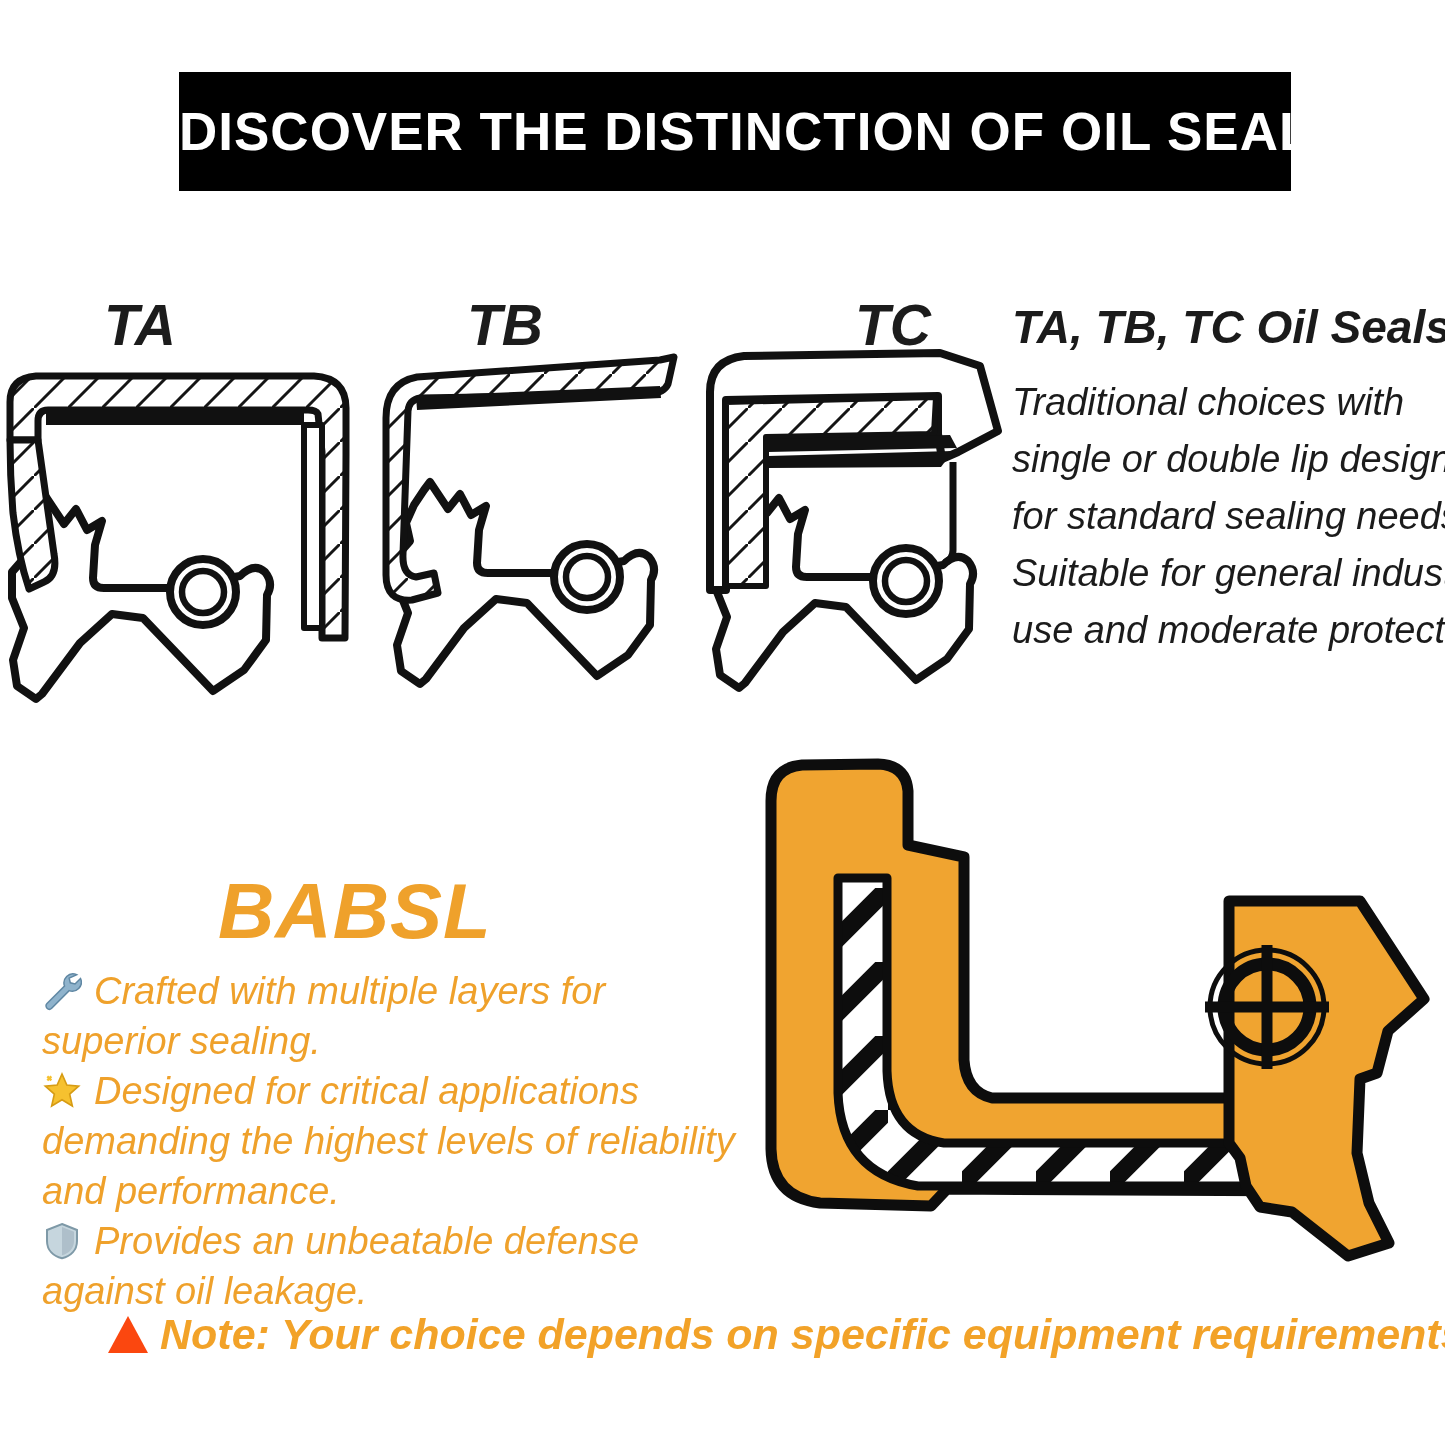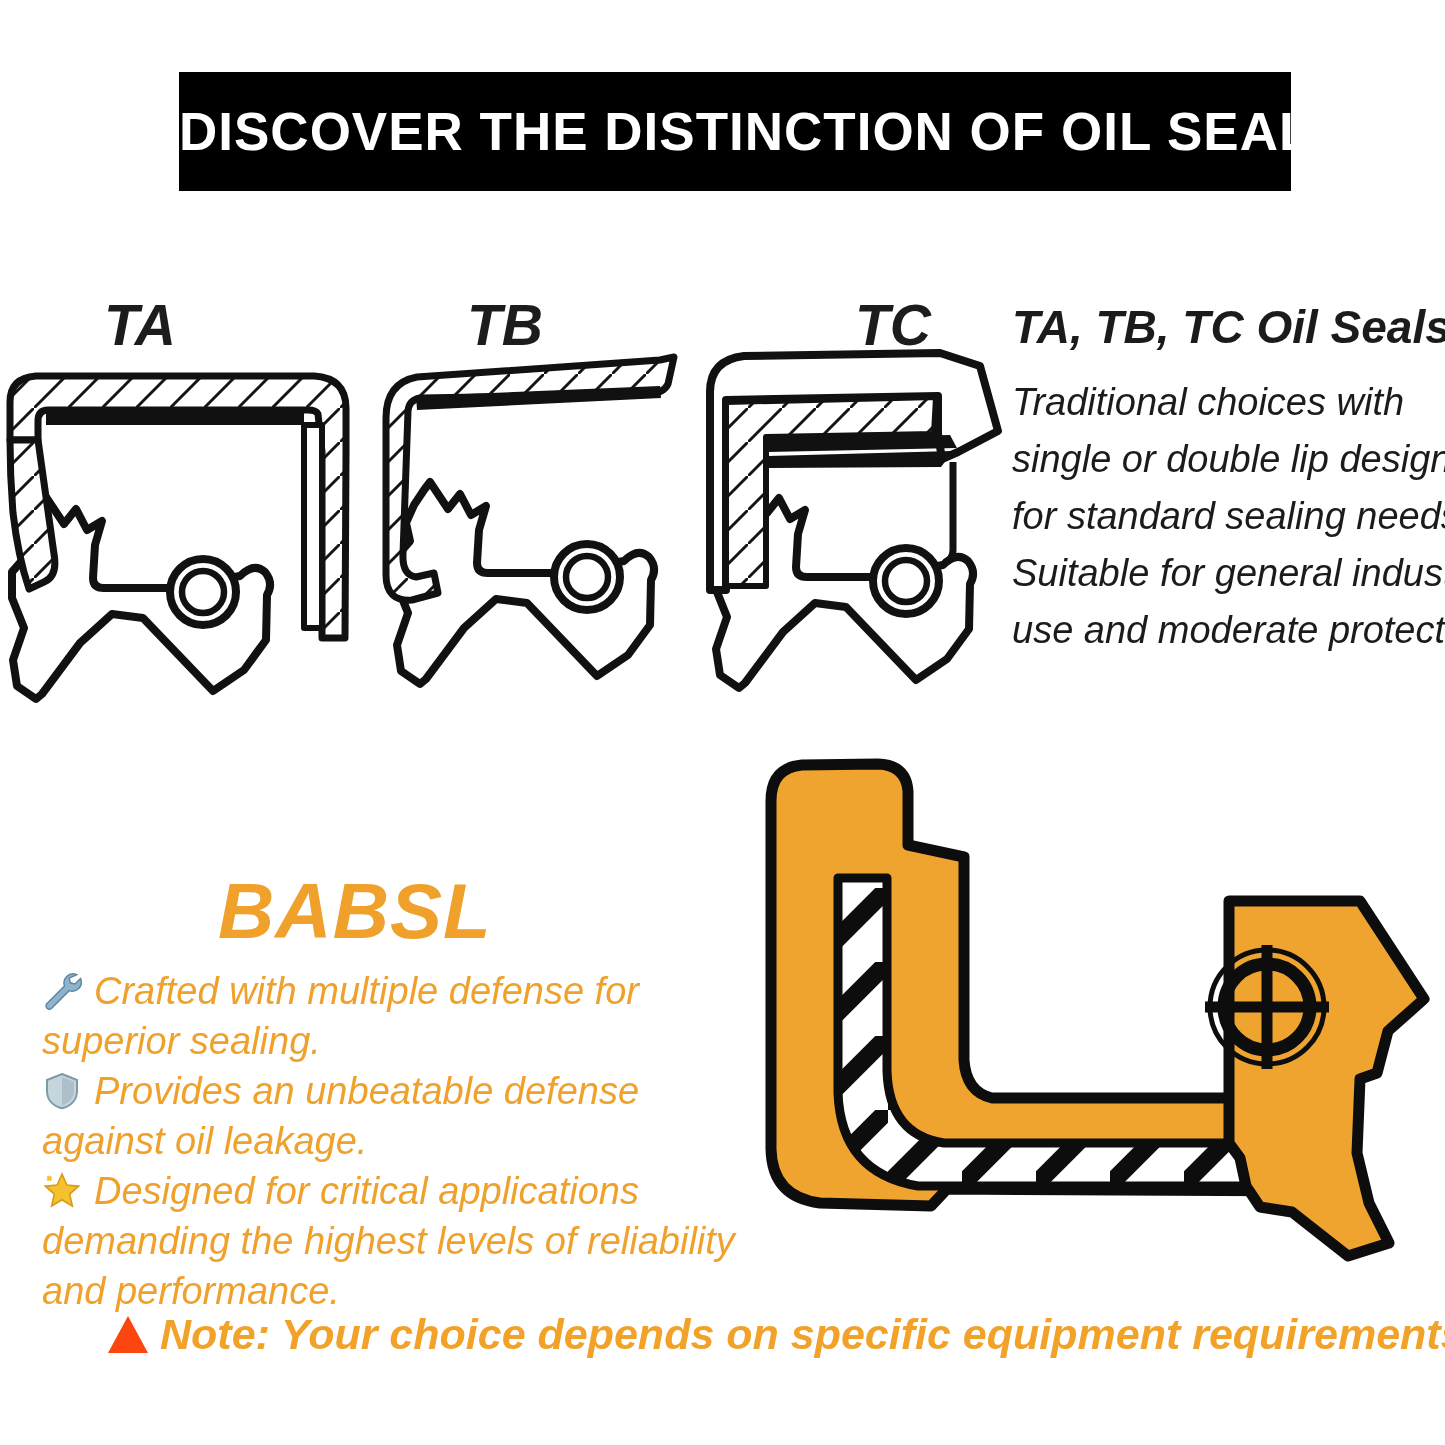--- a/index.html
+++ b/index.html
@@ -119,33 +119,33 @@
   <span class="dline">use and moderate protection.</span>
 </div>
 
 <div class="abs babsl-title">BABSL</div>
 
 <div class="abs features">
   <div class="feature">
     <svg class="ficon" viewBox="0 0 24 24">
       <path d="M20.8,2.2c-2-0.9-4.4-0.5-6,1.1c-1.5,1.5-2,3.7-1.3,5.7L3,19.5c-0.8,0.8-0.8,2,0,2.8
                s2,0.8,2.8,0L16.3,11.8c2,0.7,4.2,0.2,5.7-1.3c1.6-1.6,2-4,1.1-6l-3.3,3.3l-2.8-0.7l-0.7-2.8L20.8,2.2z" fill="#8fb3cc" stroke="#5f87a3" stroke-width="0.9"></path>
-    </svg><span>Crafted with multiple defense for superior sealing.</span>
+    </svg><span>Crafted with multiple layers for superior sealing.</span>
+  </div>
+  <div class="feature">
+    <svg class="ficon" viewBox="0 0 24 24">
+      <polygon points="12,1.8 14.9,8.4 22,9.1 16.6,13.9 18.2,21 12,17.3 5.8,21 7.4,13.9 2,9.1 9.1,8.4" fill="#f6c12f" stroke="#d79c14" stroke-width="1"></polygon>
+      <path d="M3.2,3.2 L5.6,5.6 M5.6,3.2 L3.2,5.6" stroke="#f6c12f" stroke-width="1.4"></path>
+    </svg><span>Designed for critical applications demanding the highest levels of reliability and performance.</span>
   </div>
   <div class="feature">
     <svg class="ficon" viewBox="0 0 24 24">
       <path d="M12,1.8 L21,5.4 V12 c0,5.6-3.9,9.1-9,10.4 C6.9,21.1 3,17.6 3,12 V5.4 Z" fill="#c6d6de" stroke="#7e99a7" stroke-width="1.2"></path>
       <path d="M12,3.6 L19.2,6.5 V12 c0,4.5-3.1,7.4-7.2,8.6 Z" fill="#aebfca" stroke="none"></path>
     </svg><span>Provides an unbeatable defense against oil leakage.</span>
-  </div>
-  <div class="feature">
-    <svg class="ficon" viewBox="0 0 24 24">
-      <polygon points="12,1.8 14.9,8.4 22,9.1 16.6,13.9 18.2,21 12,17.3 5.8,21 7.4,13.9 2,9.1 9.1,8.4" fill="#f6c12f" stroke="#d79c14" stroke-width="1"></polygon>
-      <path d="M3.2,3.2 L5.6,5.6 M5.6,3.2 L3.2,5.6" stroke="#f6c12f" stroke-width="1.4"></path>
-    </svg><span>Designed for critical applications demanding the highest levels of reliability and performance.</span>
   </div>
 </div>
 
 <svg class="abs" style="left:755px;top:748px" width="692" height="568" viewBox="755 748 692 568">
   <g stroke="#0d0d0d" stroke-linejoin="round">
     <path fill="#F0A430" stroke-width="11" d="M802,765 Q771,768 771,801 L771,1149 Q772,1197 820,1203 L931,1206 L947,1189
          L1302,1191 L1302,1098 L992,1098 Q966,1092 964,1060 L964,857 L908,845 L908,791
          Q906,765 878,764 Z"></path>
     <path fill="url(#h2)" stroke-width="9" d="M838,878 L838,1093 Q841,1173 918,1186 L1290,1186 L1290,1143 L944,1143
          Q889,1135 887,1071 L887,878 Z"></path>

